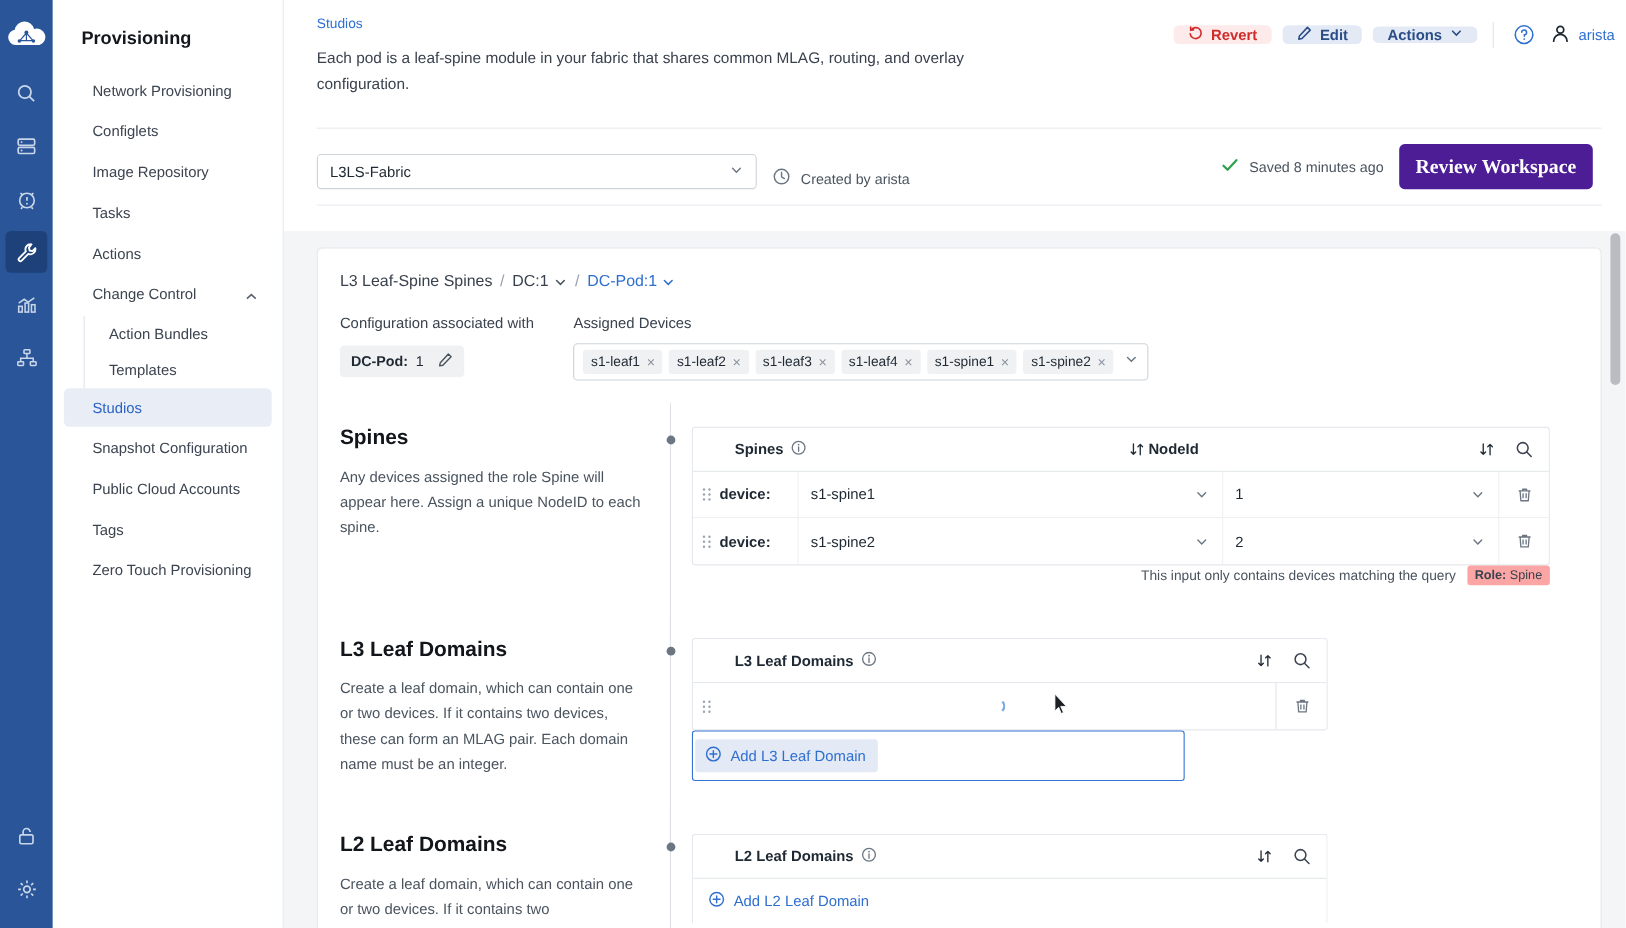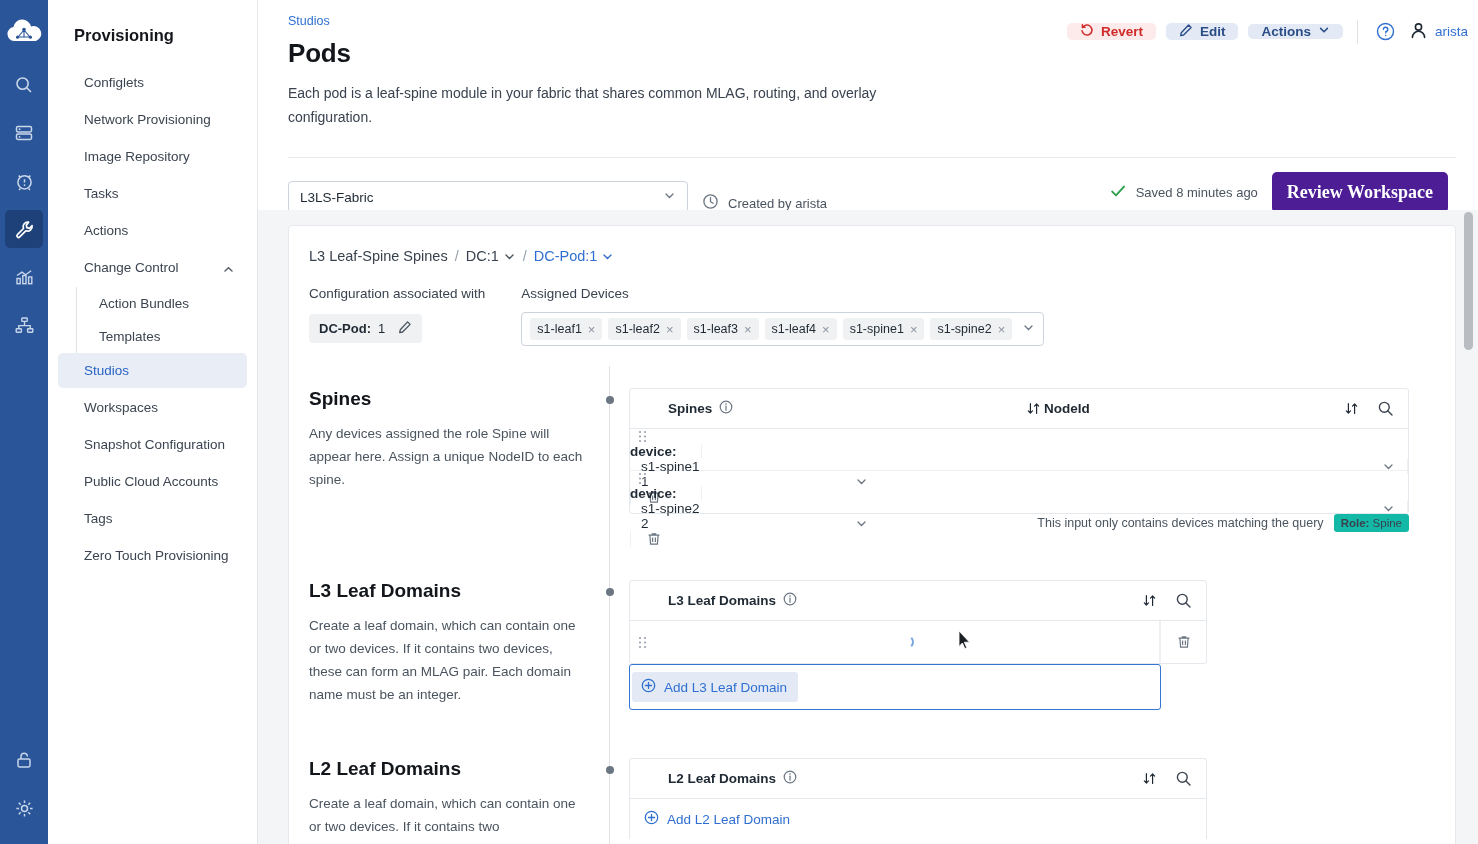--- a/index.html
+++ b/index.html
@@ -116,39 +116,39 @@
   .sec-right { flex: 1 1 auto; padding-left: 20px; }
 
   .tbl { border: 1px solid #e5e8ec; border-radius: 3px; background: #fff; width: 780px; }
   .tbl.narrow { width: 578px; }
   .tbl-head { display: flex; align-items: center; height: 40px; border-bottom: 1px solid #e5e8ec; }
   .th { font-size: 13.5px; font-weight: bold; color: #1f2933; display: flex; align-items: center; gap: 7px; }
   .th-spines { flex: 1 1 auto; padding-left: 38px; }
   .th-node { width: 296px; }
   .sorticon { width: 22px; display: flex; justify-content: center; cursor: pointer; }
   .searchicon { width: 46px; display: flex; justify-content: center; cursor: pointer; }
-  .tr { display: flex; align-items: stretch; height: 42px; border-bottom: 1px solid #eef0f2; flex-direction: column; }
+  .tr { display: flex; align-items: stretch; height: 42px; border-bottom: 1px solid #eef0f2; }
   .tr:last-child { border-bottom: none; }
   .grip { width: 24px; display: flex; align-items: center; justify-content: center; cursor: grab; }
   .cell-key { width: 72px; display: flex; align-items: center; font-size: 13.5px; font-weight: bold; color: #1f2933;
               border-right: 1px solid #eef0f2; }
   .cell-sel { flex: 1 1 auto; display: flex; align-items: center; justify-content: space-between;
               padding: 0 12px 0 11px; font-size: 13.5px; color: #1f2933; border-right: 1px solid #eef0f2; cursor: pointer; }
   .cell-node { width: 250px; display: flex; align-items: center; justify-content: space-between;
                padding: 0 12px 0 11px; font-size: 13.5px; color: #1f2933; cursor: pointer; }
   .cell-del { width: 46px; display: flex; align-items: center; justify-content: center; border-left: 1px solid #eef0f2; cursor: pointer; }
   .hint { display: flex; align-items: center; justify-content: flex-end; gap: 10px; width: 780px; }
   .hint-t { font-size: 12.5px; color: #4a545f; }
-  .hint-chip { background: #14b8a6; border-radius: 3px; padding: 3px 7px; font-size: 11.5px; color: #39424e; }
+  .hint-chip { background: #fca5a5; border-radius: 3px; padding: 3px 7px; font-size: 11.5px; color: #39424e; }
   .hint-chip b { font-weight: bold; }
 
   .empty-row { display: flex; align-items: stretch; height: 42px; position: relative; }
   .empty-body { flex: 1 1 auto; border-right: 1px solid #eef0f2; display:flex; align-items:center; justify-content:center; }
   .spinner { width: 14px; height: 14px; border: 2px solid transparent; border-right-color: #7aa7e0; border-radius: 50%; }
-  .addwrap { border: 1px solid #3575d3; border-radius: 3px; margin: 0; padding: 7px 0 7px 0; width: 532px; }
+  .addwrap { border: 1px solid #3575d3; border-radius: 3px; margin: 0; padding: 7px 0 7px 0; width: 448px; }
   .addbtn { display: inline-flex; align-items: center; gap: 8px; background: #e3eaf6; color: #2f6fd0;
             font-size: 13.5px; border-radius: 3px; padding: 6px 11px 6px 9px; margin-left: 2px; cursor: pointer; border: none; font-family: inherit; }
   .addlink { display: inline-flex; align-items: center; gap: 8px; color: #2f6fd0; font-size: 13.5px;
              padding: 11px 0 11px 14px; cursor: pointer; }
   .cursor-arrow { position: absolute; left: 700px; top: 630px; z-index: 40; }
 
   
   .vscroll-outer { position: absolute; right: 4px; top: 212px; width: 10px; bottom: 4px; }
   .vscroll-thumb { position: absolute; top: 0; left: 0; width: 9px; height: 138px; background: #b9bcc0; border-radius: 5px; }
 </style>
@@ -223,24 +223,24 @@
           <circle cx="10.5" cy="10.5" r="3"></circle>
           <path d="M10.5 2.4v2.6M10.5 16v2.6M2.4 10.5H5M16 10.5h2.6M4.8 4.8l1.9 1.9M14.3 14.3l1.9 1.9M16.2 4.8l-1.9 1.9M6.7 14.3l-1.9 1.9"></path>
         </svg>
     </div>
   </div>
 
   <div class="nav">
     <div class="nav-title">Provisioning</div>
 
     <div class="nav-item">
+      <span>Network Provisioning</span>
+    </div>
+    <div class="nav-item">
       <span>Configlets</span>
-    </div>
-    <div class="nav-item">
-      <span>Network Provisioning</span>
     </div>
     <div class="nav-item">
       <span>Image Repository</span>
     </div>
     <div class="nav-item">
       <span>Tasks</span>
     </div>
     <div class="nav-item">
       <span>Actions</span>
     </div>
@@ -259,42 +259,38 @@
       </div>
       <div class="nav-sub">
         <span>Templates</span>
       </div>
     </div>
 
     <div class="nav-item active">
       <span>Studios</span>
     </div>
     <div class="nav-item">
-      <span>Workspaces</span>
-    </div>
-    <div class="nav-item">
       <span>Snapshot Configuration</span>
     </div>
     <div class="nav-item">
       <span>Public Cloud Accounts</span>
     </div>
     <div class="nav-item">
       <span>Tags</span>
     </div>
     <div class="nav-item">
       <span>Zero Touch Provisioning</span>
     </div>
   </div>
 
   <div class="main">
 
     <div class="topbar">
       <div class="topleft">
         <div class="crumb">Studios</div>
-        <div class="page-title">Pods</div>
         <div class="page-desc">Each pod is a leaf-spine module in your fabric that shares common MLAG, routing, and overlay configuration.</div>
       </div>
       <div class="topactions">
         <button class="btn btn-revert">
           <span>
             <svg width="14" height="14" viewBox="0 0 14 14" fill="none" stroke="#d02b2b" stroke-width="1.5" stroke-linecap="round">
                 <path d="M2.4 4.2V1.7M2.4 4.2h2.6"></path>
                 <path d="M2.6 4.6A5 5 0 1 1 2 7.7"></path>
               </svg>
           </span>

